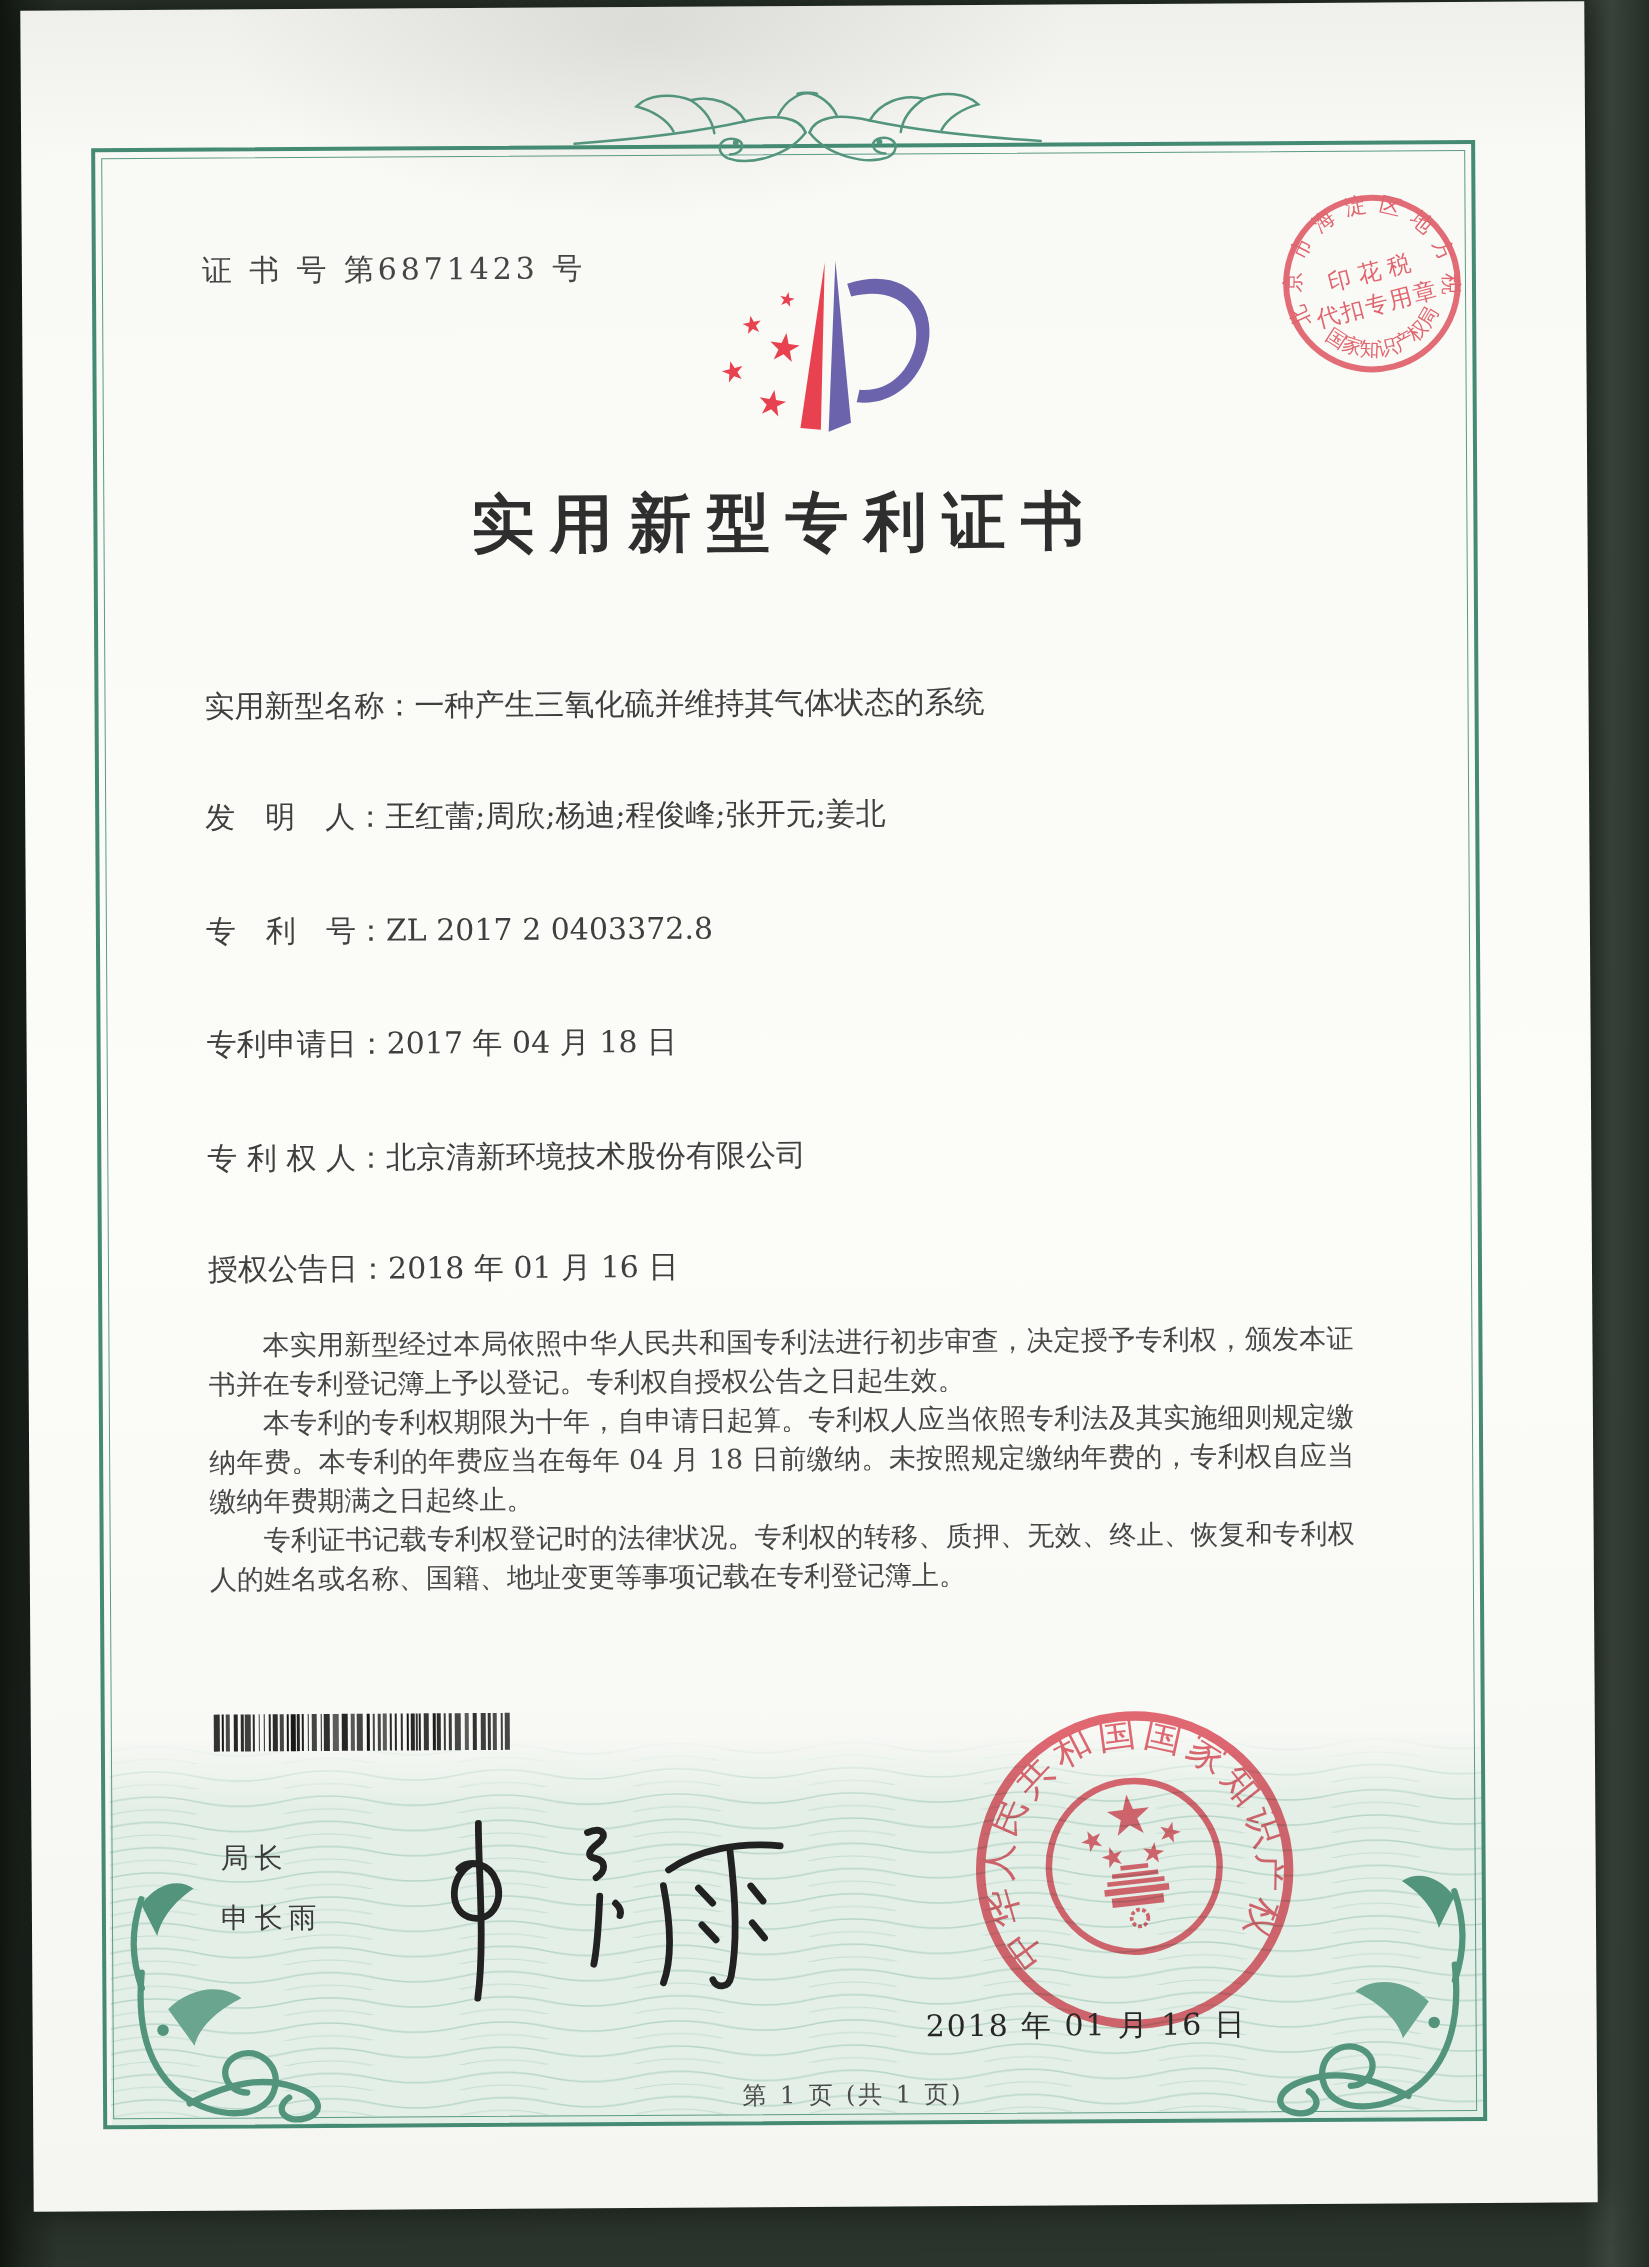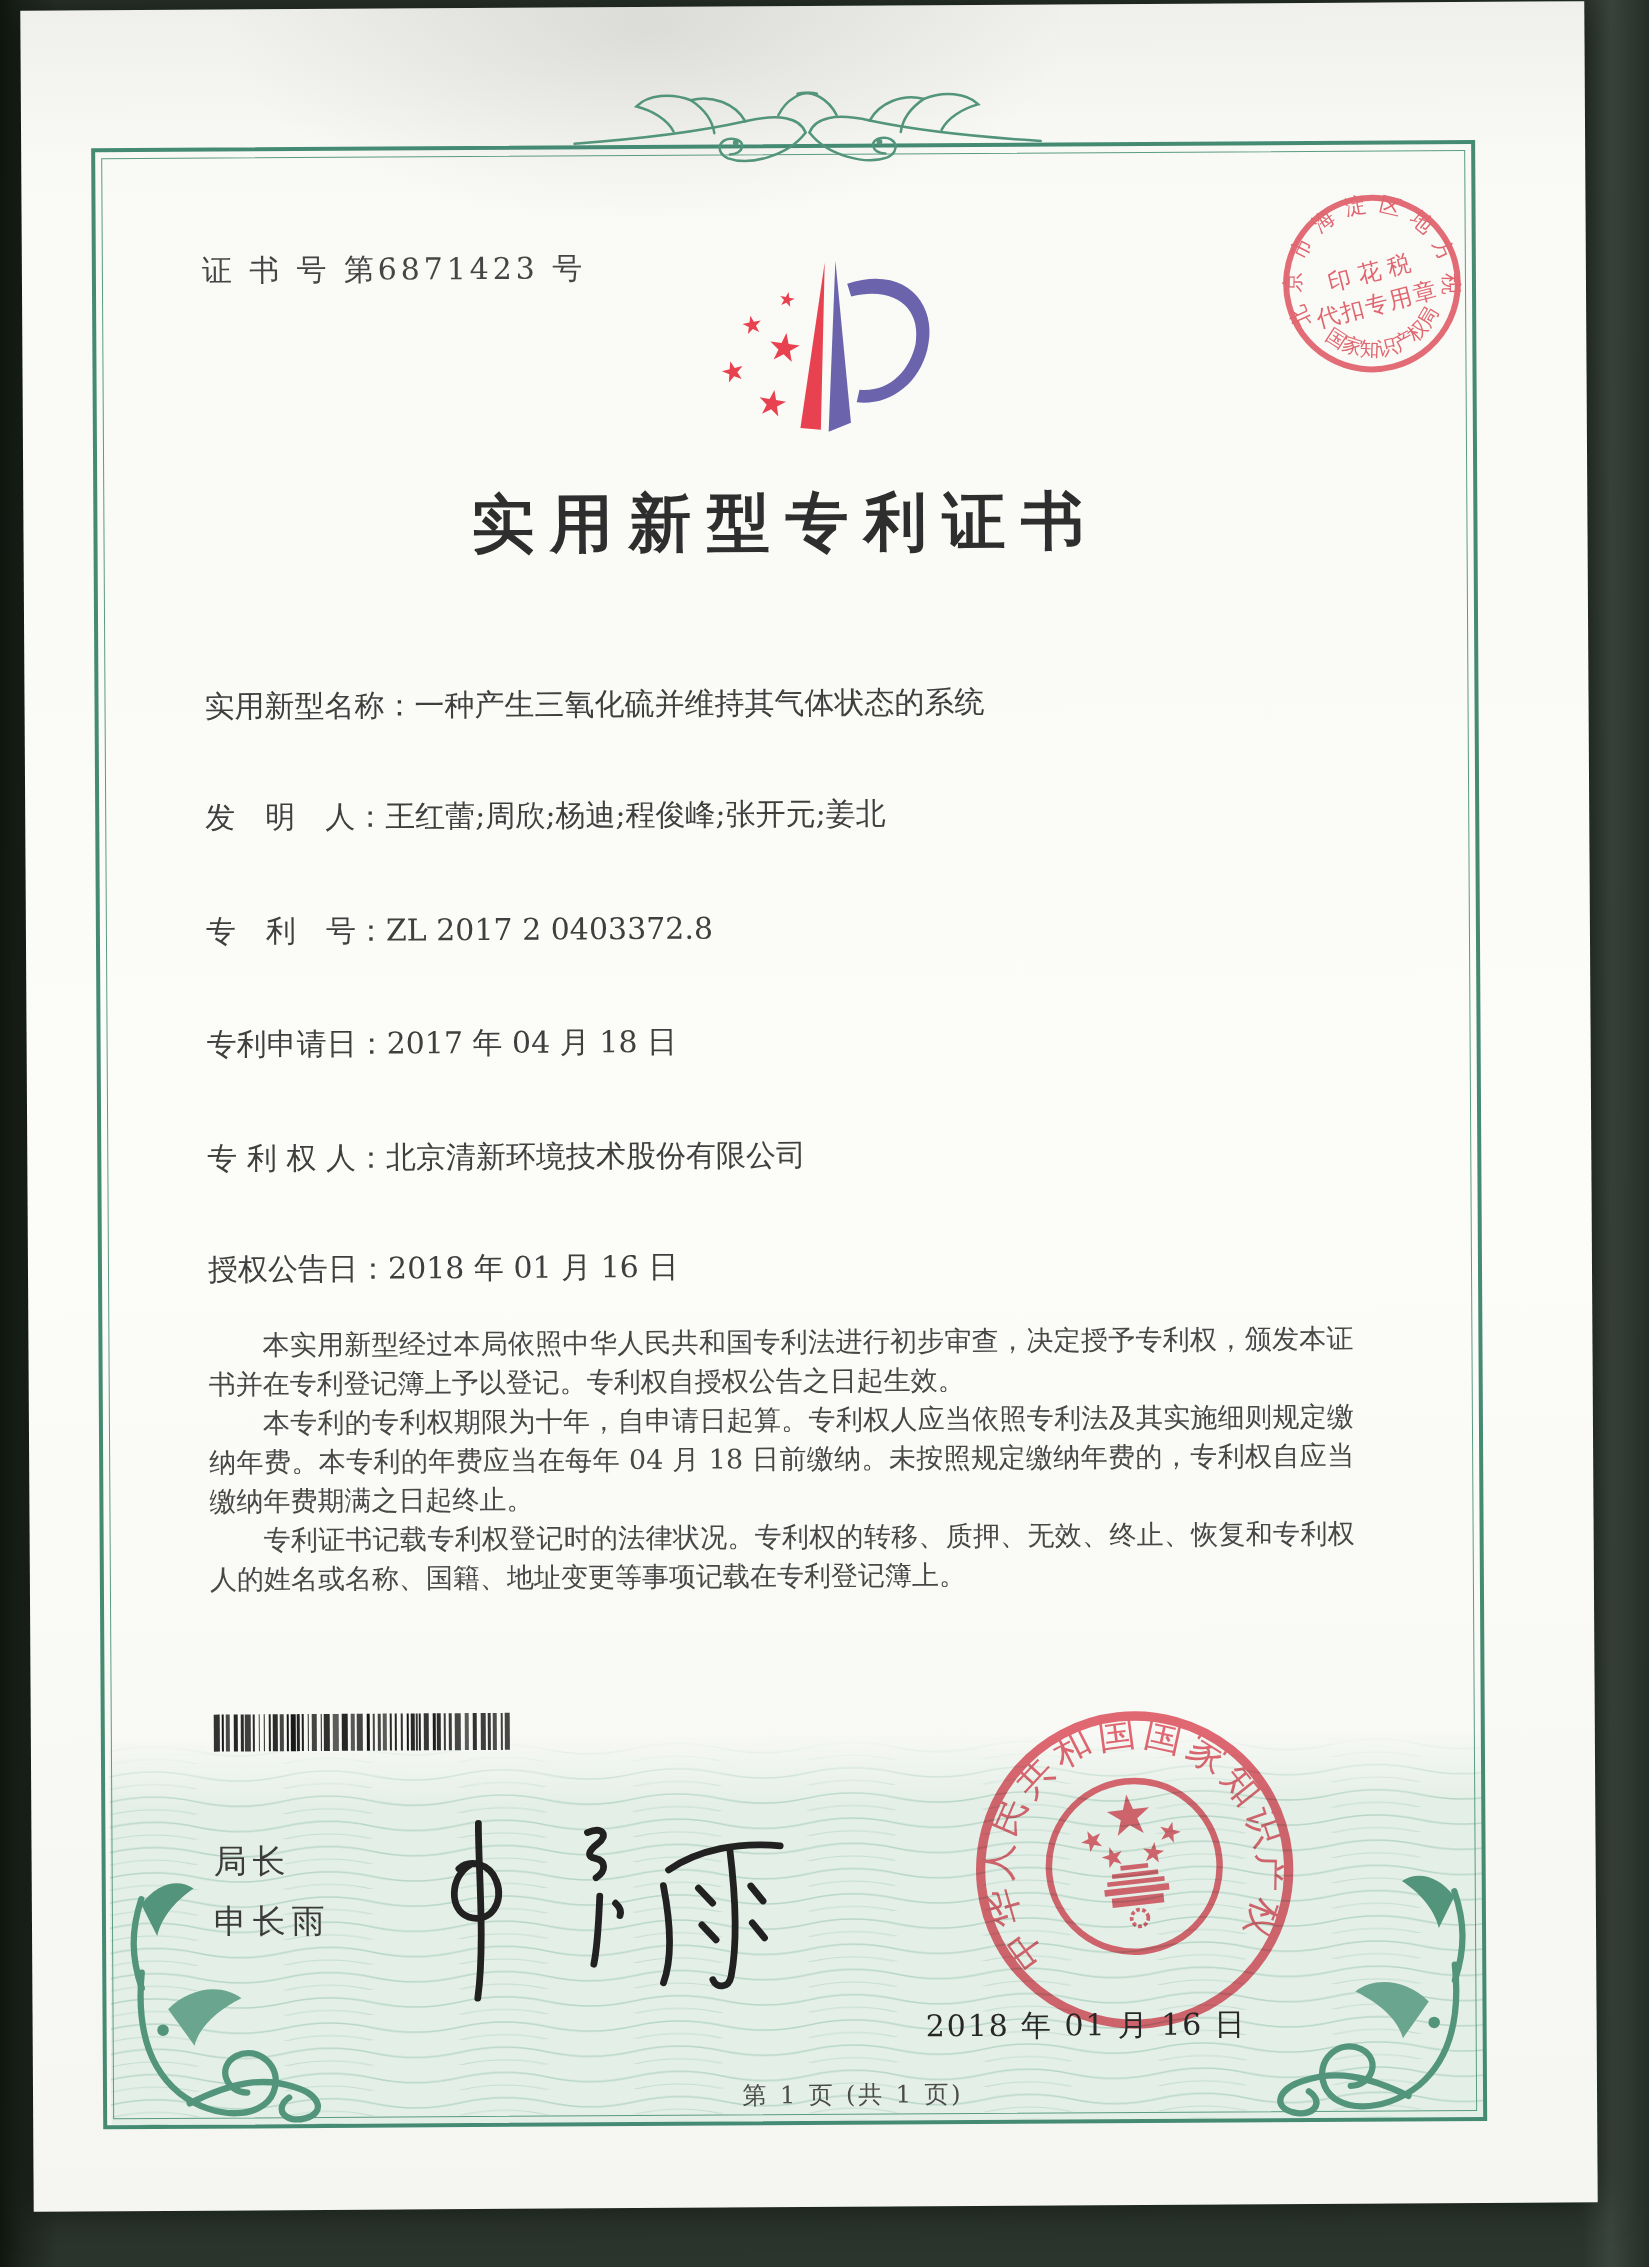--- a/index.html
+++ b/index.html
@@ -25,21 +25,21 @@
   .logo{position:absolute;left:679px;top:245px;width:238px;height:209px;z-index:4;}
   .tax-stamp{position:absolute;left:1247px;top:178px;width:206px;height:206px;z-index:6;transform:rotate(-14deg);opacity:.92;mix-blend-mode:multiply;}
   .title{position:absolute;left:70px;right:110px;top:474px;text-align:center;font-size:63px;font-weight:700;
     letter-spacing:15.5px;color:#2e2e2e;z-index:4;}
   .field{position:absolute;left:180px;font-size:30px;color:#3f3f3f;white-space:pre;z-index:4;}
   .f0{top:677px}.f1{top:788px}.f2{top:902px}.f3{top:1015px}.f4{top:1129px}.f5{top:1240px}
   .paras{position:absolute;left:180px;top:1316px;width:1145px;z-index:4;}
   .paras p{margin:0;font-size:27px;line-height:39px;color:#474747;text-align:justify;text-indent:2em;}
   .barcode{position:absolute;left:183px;top:1705px;width:303px;height:37px;display:flex;align-items:stretch;z-index:4;}
   .barcode i{display:block;height:100%;}
-  .director{position:absolute;left:182px;font-size:33px;color:#3b3b3b;font-family:"DejaVu Sans",sans-serif;z-index:4;letter-spacing:5.8px;}
+  .director{position:absolute;left:189px;font-size:28px;color:#3b3b3b;font-family:"DejaVu Sans",sans-serif;z-index:4;letter-spacing:5.8px;}
   .d-title{top:1830px}.d-name{top:1890px}
   .signature{position:absolute;left:378px;top:1795px;width:417px;height:194px;z-index:5;transform:rotate(-2deg);}
   .office-stamp{position:absolute;left:936px;top:1699px;width:334px;height:334px;z-index:6;transform:rotate(-6deg);opacity:.9;mix-blend-mode:multiply;}
   .issue-date{position:absolute;left:893px;top:2001px;font-size:30px;letter-spacing:1.9px;color:#272727;z-index:7;}
   .footer{position:absolute;left:563px;top:2073px;width:514px;text-align:center;font-size:24px;letter-spacing:2.9px;color:#4a4a4a;z-index:4;}
   .ornament{position:absolute;z-index:3;}
   .orn-top{left:534px;top:76px;width:505px;height:109px;}
   .orn-bl{left:78px;top:1863px;width:262px;height:262px;}
   .orn-br{left:1192px;top:1863px;width:262px;height:262px;}
   svg text{font-family:"DejaVu Serif",serif;}

